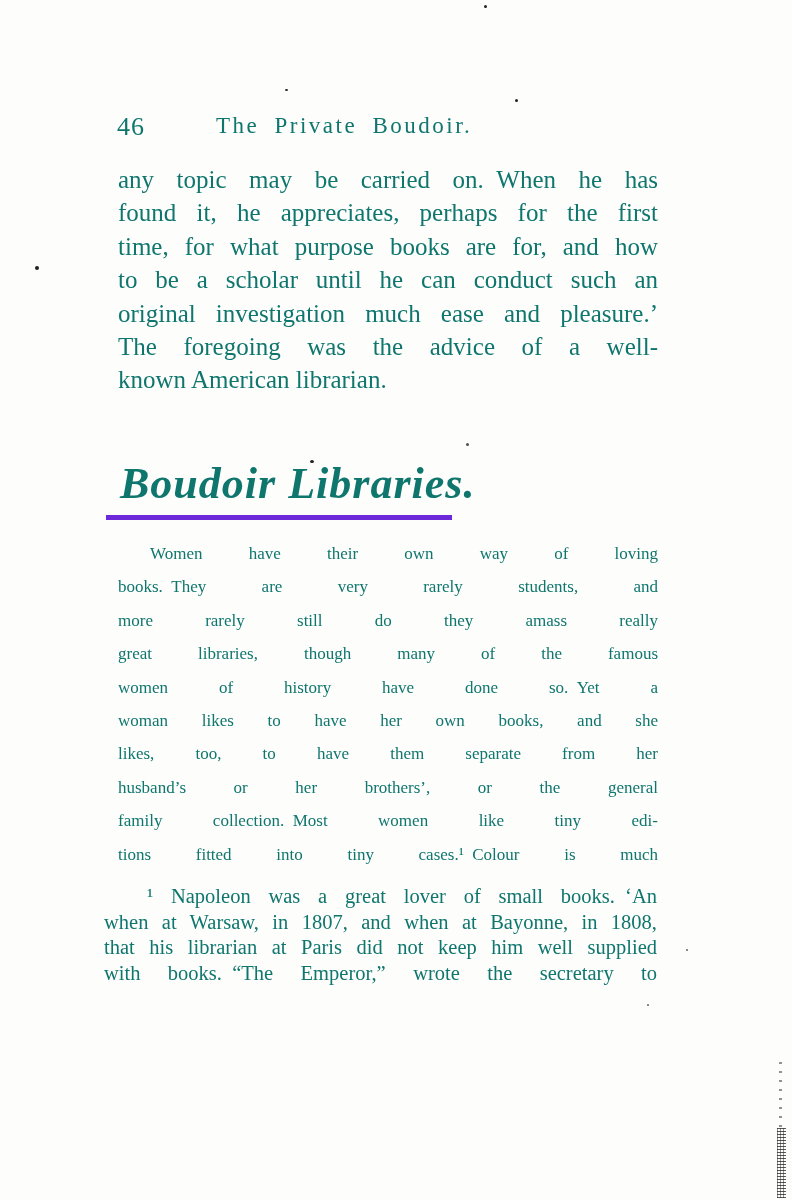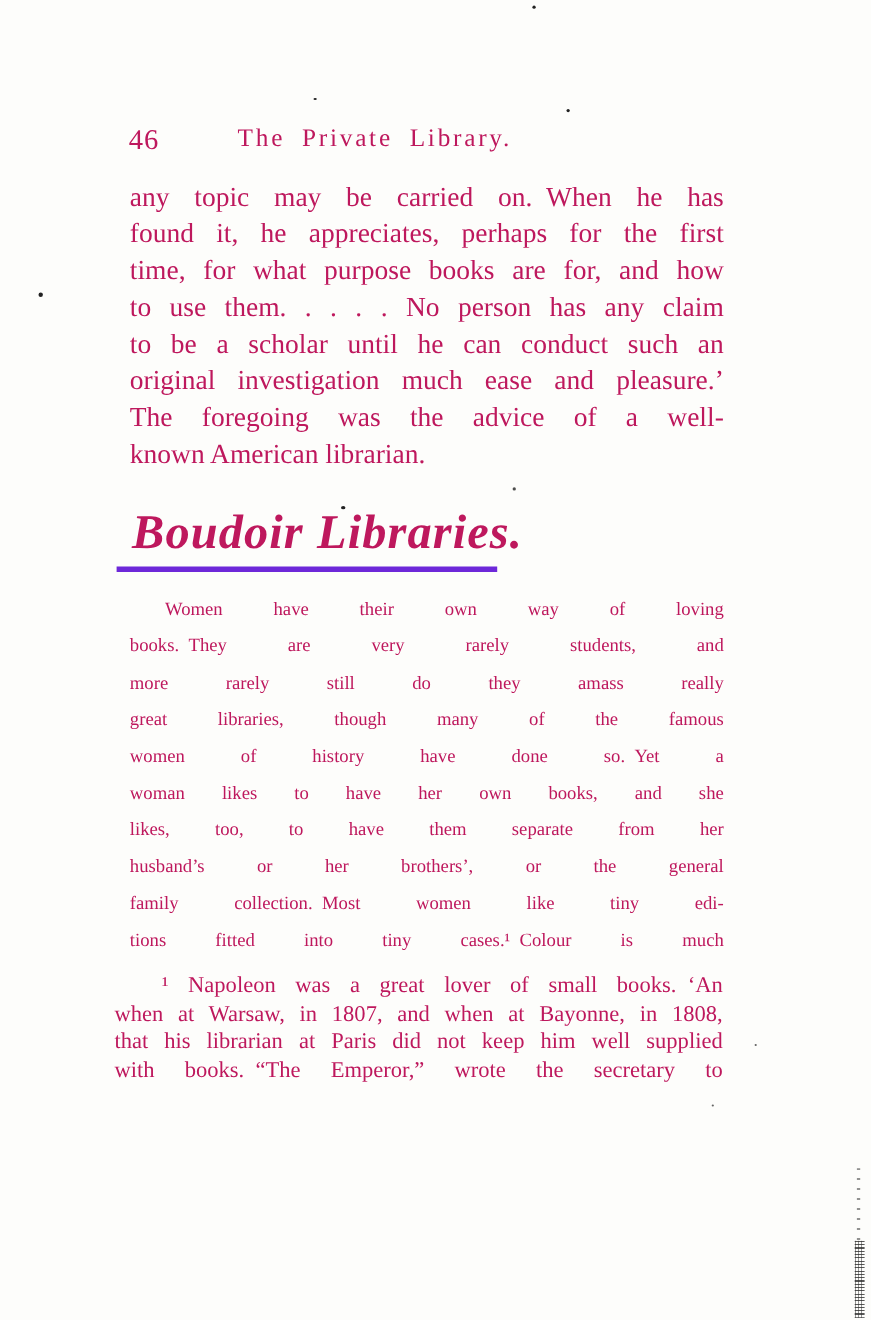--- a/index.html
+++ b/index.html
@@ -1,21 +1,21 @@
 <!DOCTYPE html>
 <html><head>
 <meta charset="utf-8">
 <style>
   html, body { margin: 0; padding: 0; background: #e8e8e6; }
   #page {
     position: relative;
     width: 792px;
     height: 1200px;
     background: #fdfdfb;
-    color: #be185d;
+    color: #0f766e;
     font-family: "Liberation Serif", serif;
     overflow: hidden;
     text-rendering: optimizeLegibility;
   }
   
   #page-number {
     position: absolute;
     left: 117px; top: 114px;
     font-size: 26px; line-height: 1;
     letter-spacing: 1px;
@@ -103,27 +103,26 @@
     opacity: 0.85;
   }
 </style>
 </head>
 <body>
 
 <div id="page">
 
   <span id="page-number">46</span>
 
-  <span id="running-title">The Private Library.</span>
+  <span id="running-title">The Private Boudoir.</span>
 
   <div id="para-continued" class="textcol">
       <div class="line">any topic may be carried on. When he has</div>
       <div class="line">found it, he appreciates, perhaps for the first</div>
       <div class="line">time, for what purpose books are for, and how</div>
-      <div class="line">to use them. . . . . No person has any claim</div>
       <div class="line">to be a scholar until he can conduct such an</div>
       <div class="line">original investigation much ease and pleasure.’</div>
       <div class="line">The foregoing was the advice of a well-</div>
       <div class="line noj">known American librarian.</div>
     </div>
 
   <div id="section-heading-wrap">
     <span id="section-heading">Boudoir Libraries.</span>
   </div>
 

